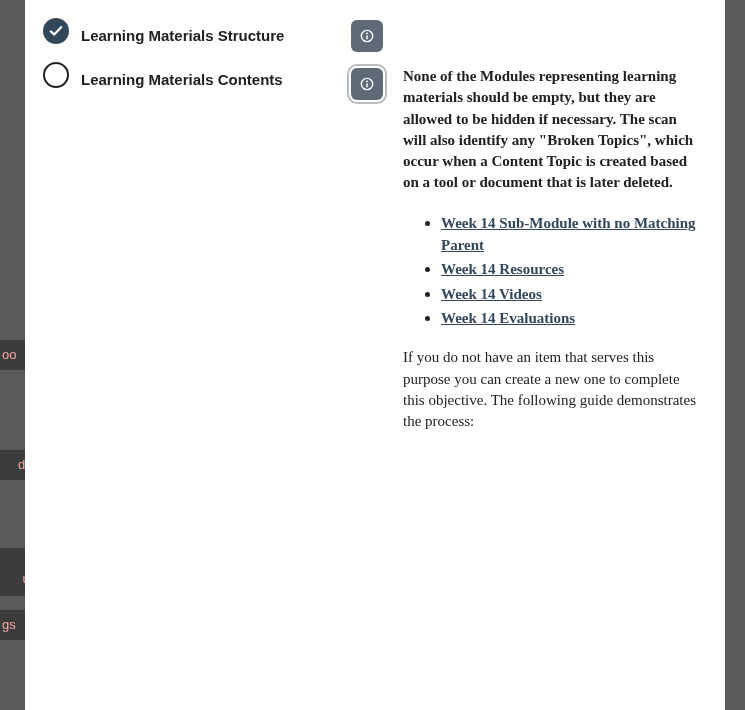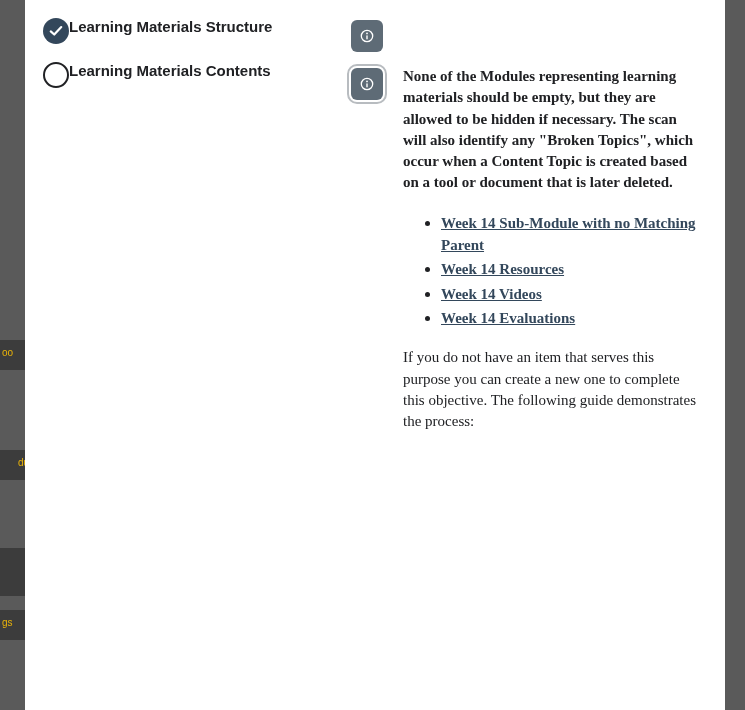--- a/index.html
+++ b/index.html
@@ -26,22 +26,22 @@
     padding: 18px 18px 0 18px;
     display: flex;
     gap: 18px;
   }
   .left-col {
     width: 290px;
     flex-shrink: 0;
   }
   .item-row {
     display: flex;
-    align-items: flex-start;
-    gap: 0;
+    align-items: flex-end;
+    gap: 12px;
     margin-bottom: 18px;
   }
   .check-circle {
     width: 26px;
     height: 26px;
     border-radius: 50%;
     background: #33475b;
     display: flex;
     align-items: center;
     justify-content: center;
@@ -96,21 +96,21 @@
   }
   .right-col li { margin: 2px 0; }
   a.link {
     color: #33475b;
     text-decoration: underline;
     font-weight: 700;
     cursor: pointer;
     font-family: Liberation Serif, serif;
   }
   
-  .bg-strip { position:absolute; left:0; width:39px; background:#3c3c3c; color:#eab308; font-size:10px; overflow:hidden; line-height:1; }
+  .bg-strip { position:absolute; left:0; width:39px; background:#3c3c3c; color:#fca5a5; font-size:13px; overflow:hidden; line-height:1; }
 </style>
 </head>
 <body>
 
 <div class="bg-strip" style="top:340px;height:30px;padding:8px 2px;">oo</div>
 <div class="bg-strip" style="top:450px;height:30px;padding:8px 18px;">du</div>
 <div class="bg-strip" style="top:548px;height:30px;padding:24px 2px;text-align:right;">un</div>
 <div class="bg-strip" style="top:610px;height:30px;padding:8px 2px;">gs</div>
 
 <div class="modal">

